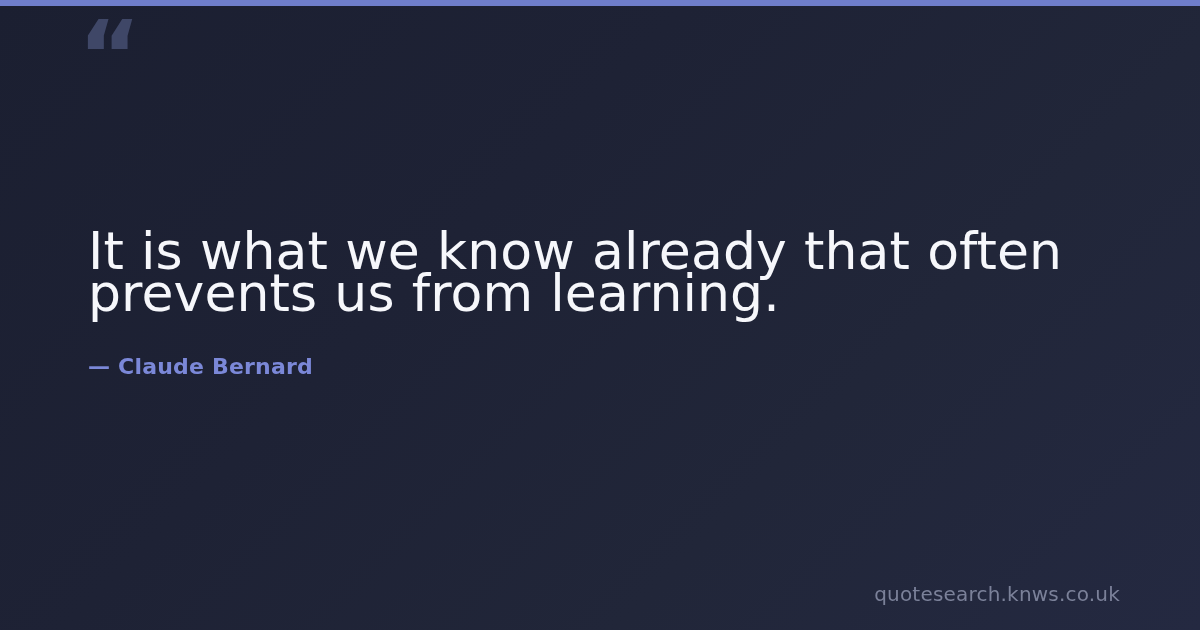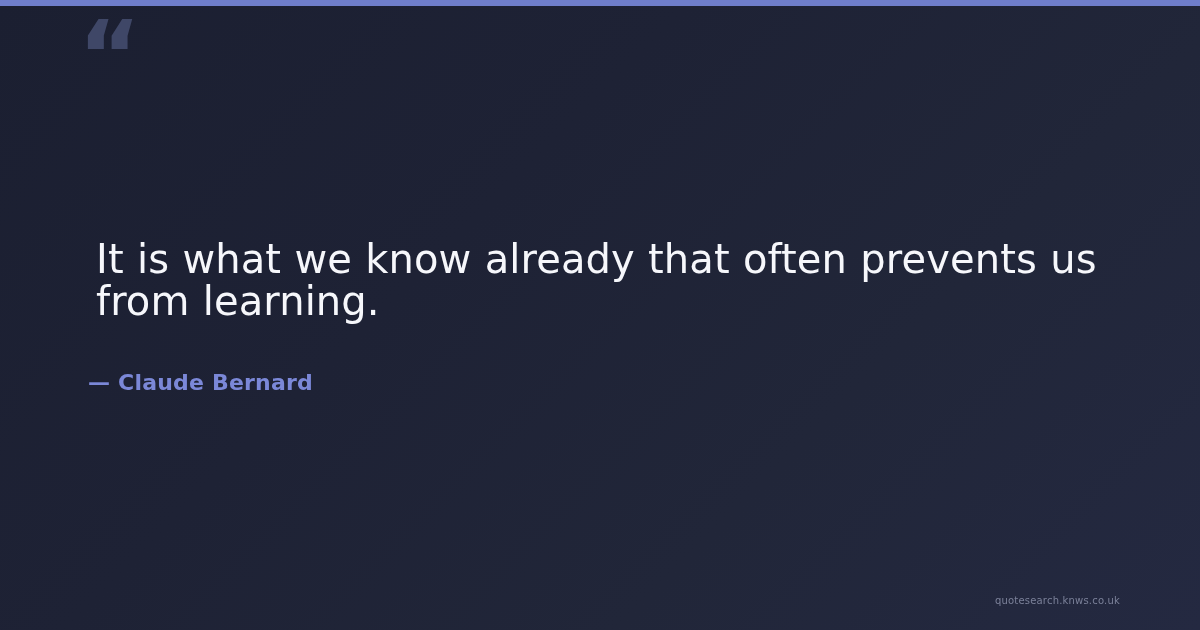--- a/index.html
+++ b/index.html
@@ -51,23 +51,23 @@
 
   
   .content {
     position: absolute;
     left: 80px;
     top: 222px;
     width: 1040px;
   }
 
   .quote-text {
-    margin: 16px;
+    margin: 8px;
     font-family: "DejaVu Sans", "Liberation Sans", sans-serif;
-    font-size: 40px;
+    font-size: 52px;
     font-weight: 400;
     line-height: 42px;
     letter-spacing: 0.1px;
     color: #f6f7fb;
     word-spacing: 0.5px;
   }
 
   .author {
     margin: 8px;
     padding-top: 32px;
@@ -78,21 +78,21 @@
     color: #7b88d8;
     white-space: pre;
   }
 
   
   .watermark {
     position: absolute;
     right: 80px;
     bottom: 24px;
     font-family: "DejaVu Sans", "Liberation Sans", sans-serif;
-    font-size: 10px;
+    font-size: 20px;
     font-weight: 400;
     letter-spacing: 0.2px;
     color: #7b8199;
   }
 </style>
 </head>
 <body>
 
 <div class="quote-card">
 

